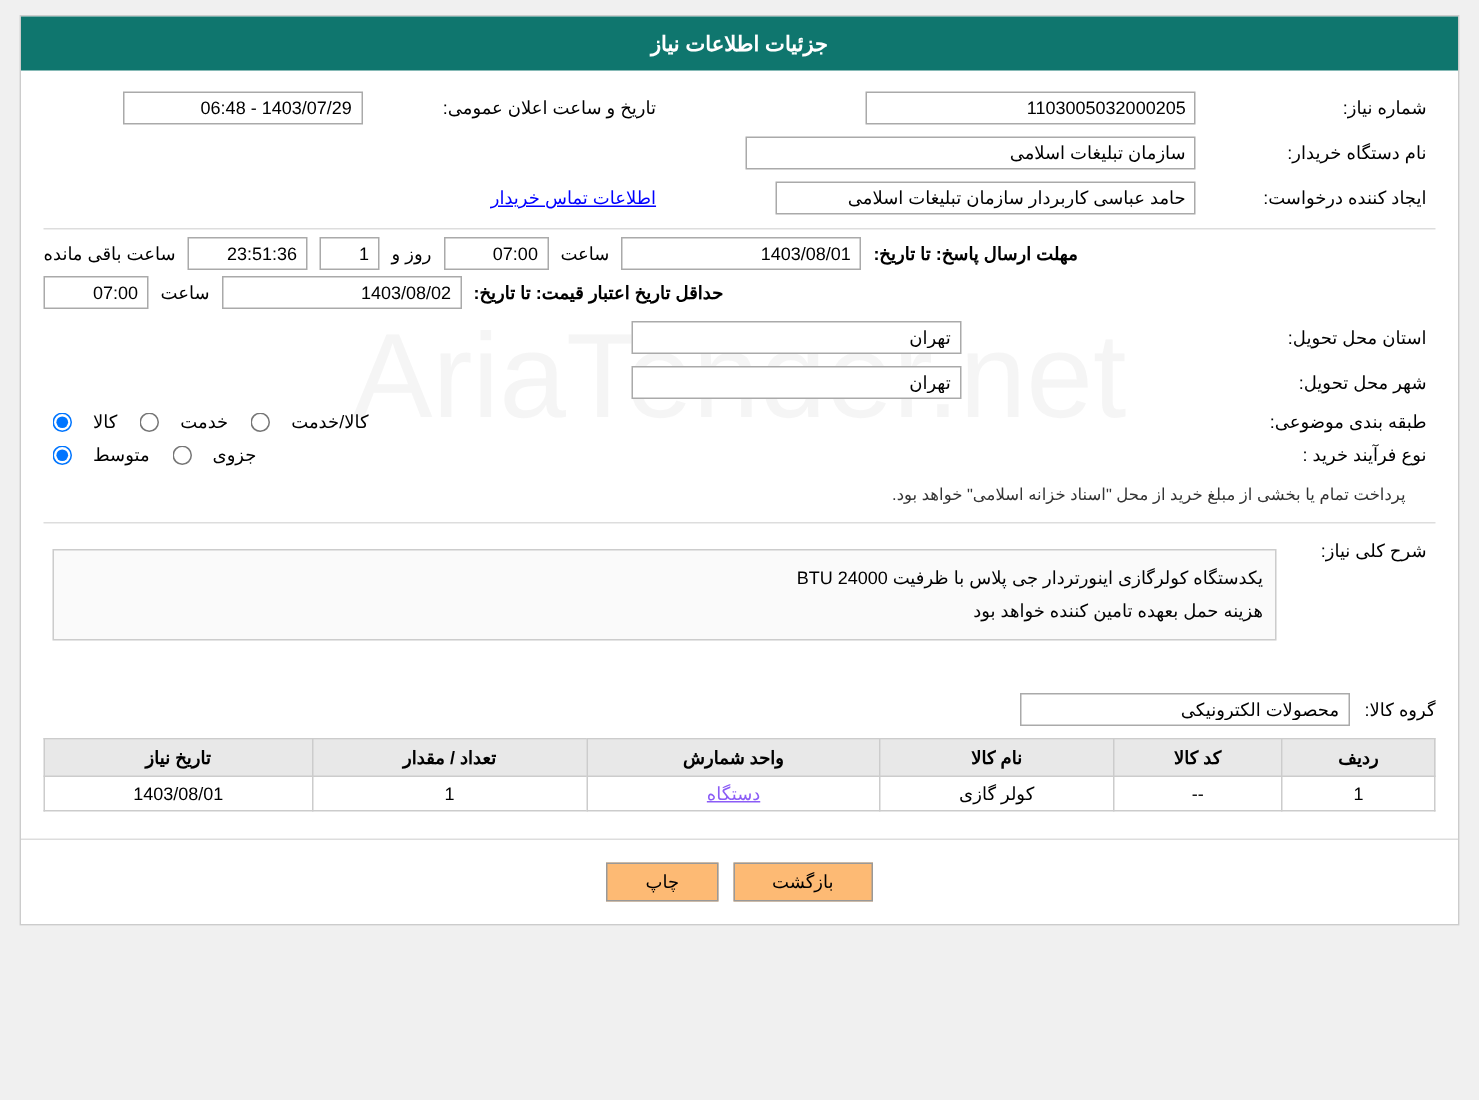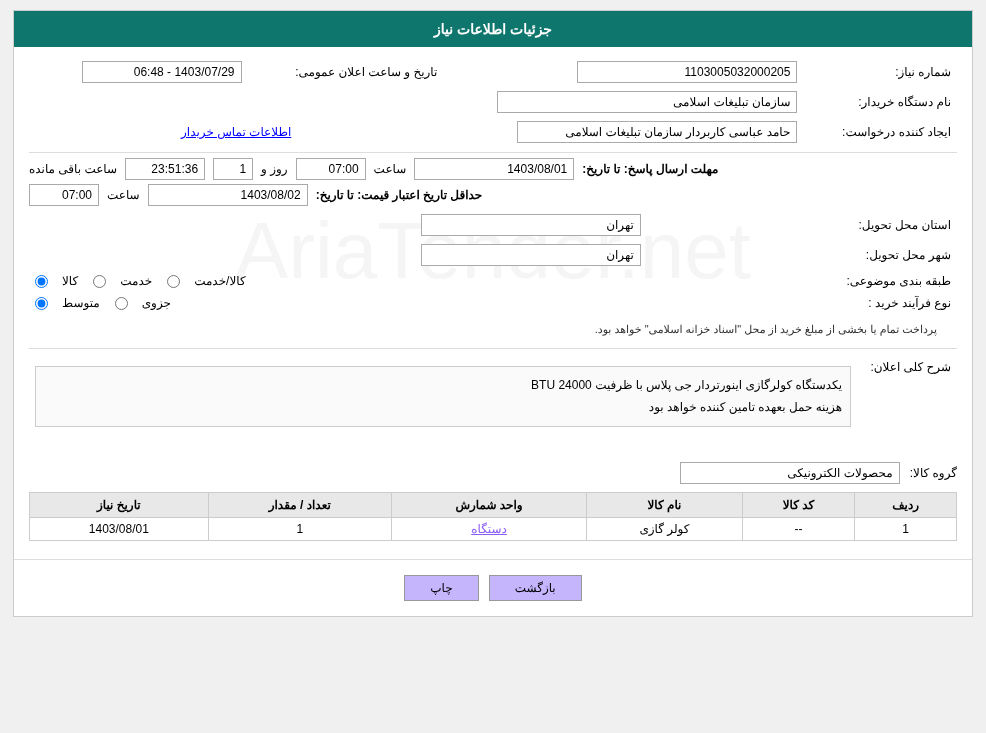--- a/index.html
+++ b/index.html
@@ -122,21 +122,21 @@
       padding: 15px;
       border-top: 1px solid #ddd;
       margin-top: 10px;
     }
     .btn {
       padding: 5px 25px;
       font-size: 12px;
       font-family: Tahoma, Arial, sans-serif;
       cursor: pointer;
       border: 1px solid #999;
-      background: #c4b5fd;
+      background: #fdba74;
     }
     .radio-group {
       display: flex;
       gap: 15px;
       align-items: center;
       justify-content: flex-end;
     }
     .radio-item {
       display: flex;
       align-items: center;
@@ -200,21 +200,21 @@
           <td class="label-cell">نام دستگاه خریدار:</td>
           <td class="value-cell" colspan="4">
             <input class="input-field input-lg" type="text" value="سازمان تبلیغات اسلامی" style="">
           </td>
         </tr>
         <tr>
           <td class="label-cell">ایجاد کننده درخواست:</td>
           <td class="value-cell" colspan="2">
             <input class="input-field" style="width: 280px;" type="text" value="حامد عباسی کاربردار سازمان تبلیغات اسلامی">
           </td>
-          <td colspan="2" style="text-align:center">
+          <td colspan="2" style="text-align:right">
             <span class="link-blue">اطلاعات تماس خریدار</span>
           </td>
         </tr>
       </tbody>
         </table>
 
       <div class="divider"></div>
 
       <div class="row-line">
         <span style="font-weight:bold">مهلت ارسال پاسخ: تا تاریخ:</span>
@@ -285,21 +285,21 @@
       </tbody>
         </table>
 
       <div class="bottom-note" style="text-align:right; padding-right:20px; margin-bottom:8px;">پرداخت تمام یا بخشی از مبلغ خرید از محل "اسناد خزانه اسلامی" خواهد بود.</div>
 
       <div class="divider"></div>
 
       <table class="info-table">
         <tbody>
             <tr>
-          <td class="label-cell" style="vertical-align:top; padding-top:6px; width:100px;">شرح کلی اعلان:</td>
+          <td class="label-cell" style="vertical-align:top; padding-top:6px; width:100px;">شرح کلی نیاز:</td>
           <td>
             <div class="section-box">
               <div style="text-align:right; direction:rtl; font-size:12px; line-height:1.8;">
                 یکدستگاه کولرگازی اینورتردار جی پلاس با ظرفیت BTU 24000<br>
                 هزینه حمل بعهده تامین کننده خواهد بود
               </div>
             </div>
           </td>
         </tr>
       </tbody>

